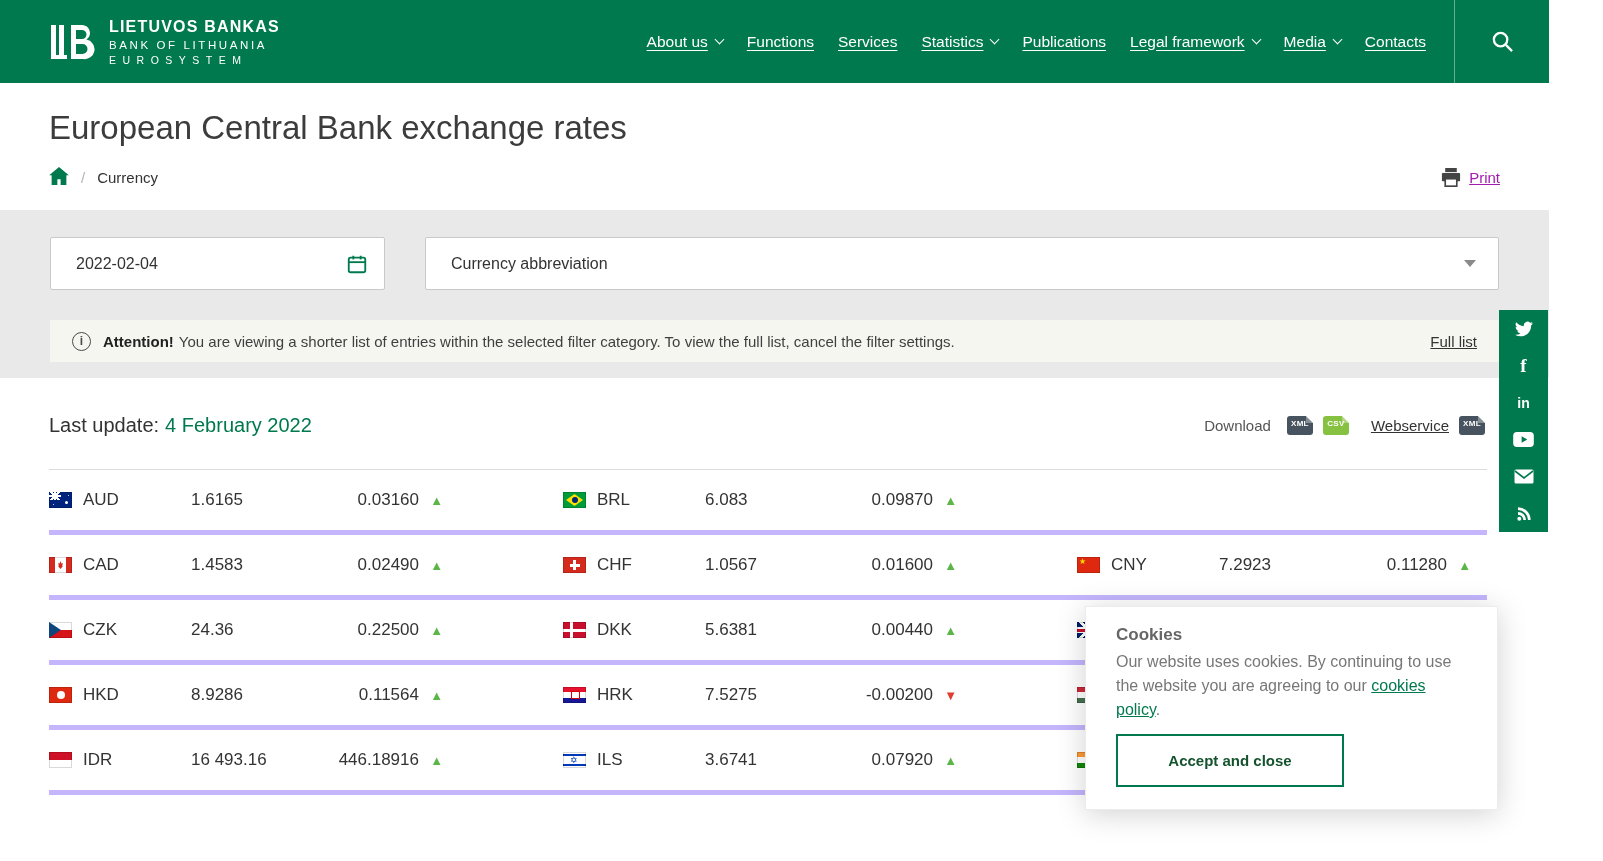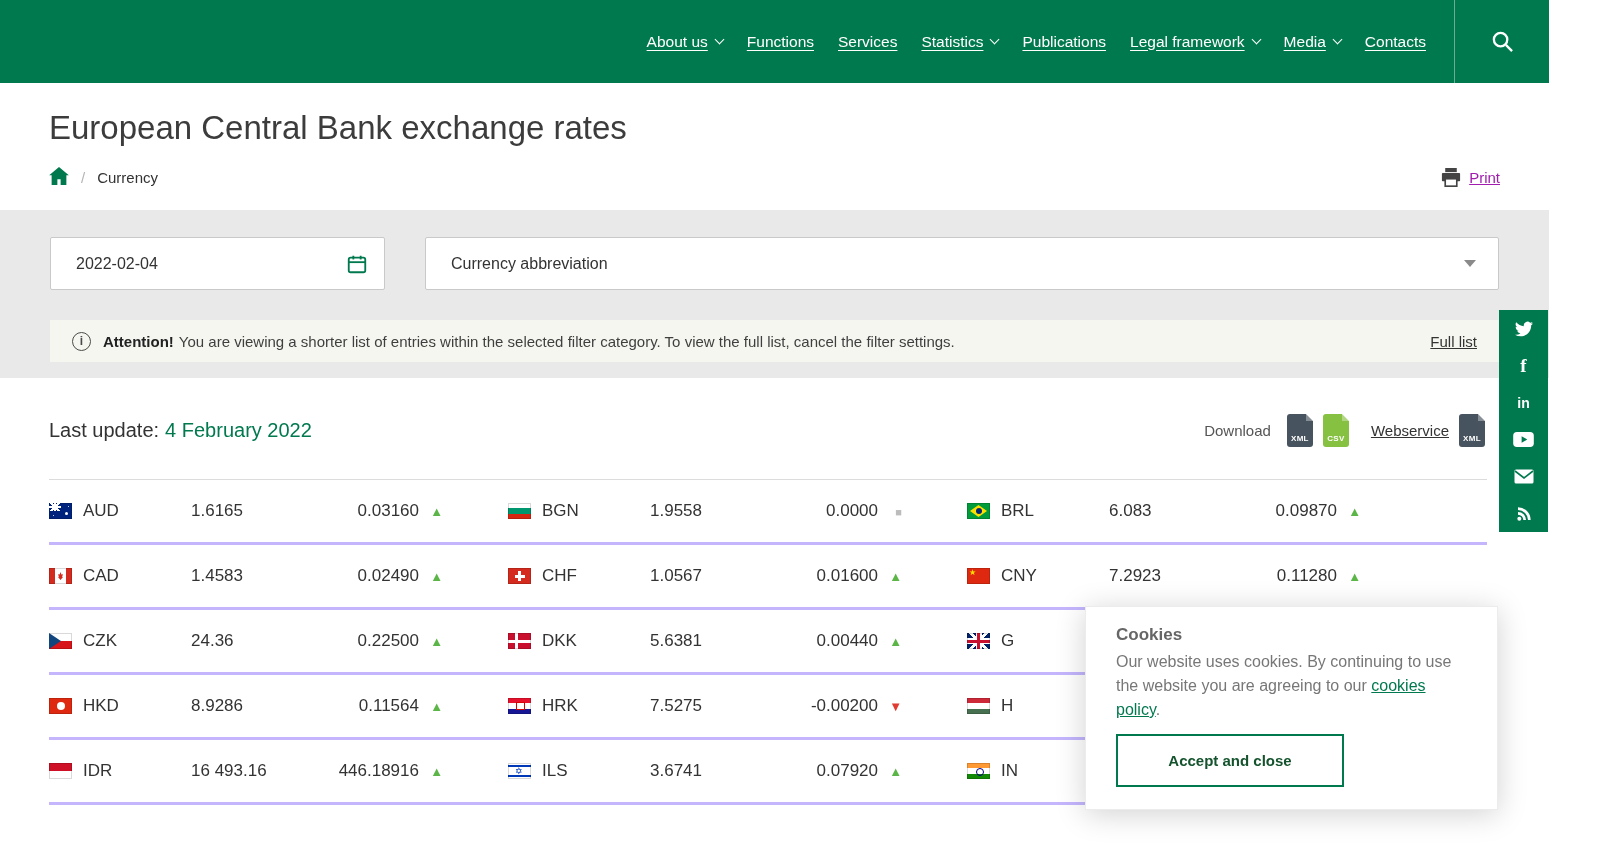--- a/index.html
+++ b/index.html
@@ -46,30 +46,30 @@
   .info-icon::before { content:"i"; }
   .notice-text b { margin-right:5px; color:#222; }
   .full-list { margin-left:auto; color:#333; text-decoration:underline; font-size:15px; }
 
   
   .update-row { display:flex; justify-content:space-between; align-items:center; margin:36px 54px 0 49px; }
   .last-update { font-size:20px; color:#333; }
   .update-date { color:#00794e; margin-left:6px; }
   .downloads { display:flex; align-items:center; }
   .dl-label { font-size:15px; color:#555; margin-right:16px; }
-  .file-badge { width:26px; height:33px; border-radius:3px; position:relative; display:inline-flex; align-items:flex-end; justify-content:center; margin-right:10px; cursor:pointer; }
+  .file-badge { width:26px; height:19px; border-radius:3px; position:relative; display:inline-flex; align-items:center; justify-content:center; margin-right:10px; cursor:pointer; }
   .file-badge span { color:#fff; font-size:8px; font-weight:bold; margin-bottom:4px; letter-spacing:.3px; }
   .file-badge::before { content:""; position:absolute; top:0; right:0; border-top:7px solid #fff; border-left:7px solid rgba(255,255,255,.35); }
   .file-badge.xml { background:#47535e; }
   .file-badge.csv { background:#87c141; }
   .ws-link { font-size:15px; color:#333; text-decoration:underline; margin:0 10px 0 12px; }
 
   
   .rates-table { margin:32px 62px 0 49px; border-top:1px solid #dcdcdc; }
-  .rates-row { display:flex; gap:65px; height:65px; border-bottom:3px solid #c4b5fd; align-items:center; }
+  .rates-row { display:flex; gap:120px; height:65px; border-bottom:5px solid #c4b5fd; align-items:center; }
   .cell { width:394px; display:flex; align-items:center; }
   .code { width:108px; font-size:17px; color:#333; }
   .rate { width:118px; font-size:17px; color:#333; }
   .chg { flex:1; text-align:right; font-size:17px; color:#333; }
   .trend { width:18px; margin-left:6px; font-size:13px; text-align:right; line-height:1; }
   .trend[data-trend="up"]::before { content:"▲"; color:#5cb647; }
   .trend[data-trend="down"]::before { content:"▼"; color:#e03c31; }
   .trend[data-trend="flat"]::before { content:"■"; color:#bcbcbc; font-size:11px; }
 
   
@@ -128,20 +128,35 @@
   .cookie-accept { width:228px; height:53px; background:#fff; border:2px solid #00794e; color:#14532d;
                    font-weight:bold; font-size:15px; font-family:"Liberation Sans",sans-serif; cursor:pointer; }
 </style>
 </head>
 <body>
 
 <div class="page">
 <div class="site">
 
   <header class="header">
+    <div class="brand">
+      <svg width="46" height="38" viewBox="0 0 46 38">
+        <g fill="#fff">
+          <rect x="2" y="2" width="5" height="34"></rect>
+          <rect x="10" y="2" width="5" height="34"></rect>
+          <rect x="2" y="32" width="16" height="4"></rect>
+          <path fill-rule="evenodd" d="M22 2h11c4.4 0 8 3.6 8 8 0 2.8-1.4 5.2-3.6 6.6A9 9 0 0 1 34 36H22V2zm5 5v9h6a4.5 4.5 0 0 0 0-9h-6zm0 14v10h6.5a5 5 0 0 0 0-10H27z"></path>
+        </g>
+      </svg>
+      <div class="brand-text">
+        <div class="brand-l1">LIETUVOS BANKAS</div>
+        <div class="brand-l2">BANK OF LITHUANIA</div>
+        <div class="brand-l3">EUROSYSTEM</div>
+      </div>
+    </div>
 
     <nav class="nav">
       <a class="nav-item">
             <span class="nav-label">About us</span>
             <span class="chev"></span>
           </a>
       <a class="nav-item">
             <span class="nav-label">Functions</span>
           </a>
       <a class="nav-item">
@@ -244,27 +259,20 @@
 
     <div class="rates-row">
       <div class="cell">
         <span class="flag" data-flag="australia"></span>
         <span class="code">AUD</span>
         <span class="rate">1.6165</span>
         <span class="chg">0.03160</span>
         <span class="trend" data-trend="up"></span>
       </div>
       <div class="cell">
-        <span class="flag" data-flag="bulgaria"></span>
-        <span class="code">BGN</span>
-        <span class="rate">1.9558</span>
-        <span class="chg">0.0000</span>
-        <span class="trend" data-trend="flat"></span>
-      </div>
-      <div class="cell">
         <span class="flag" data-flag="brazil"></span>
         <span class="code">BRL</span>
         <span class="rate">6.083</span>
         <span class="chg">0.09870</span>
         <span class="trend" data-trend="up"></span>
       </div>
     </div>
 
     <div class="rates-row">
       <div class="cell">

